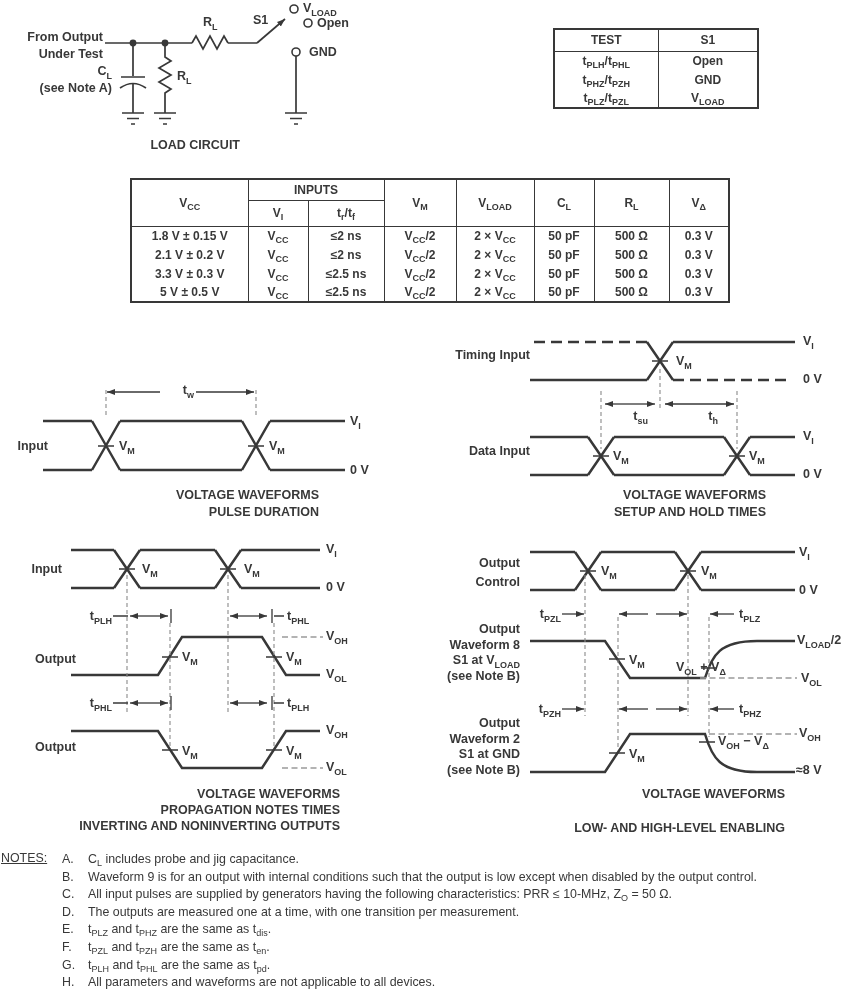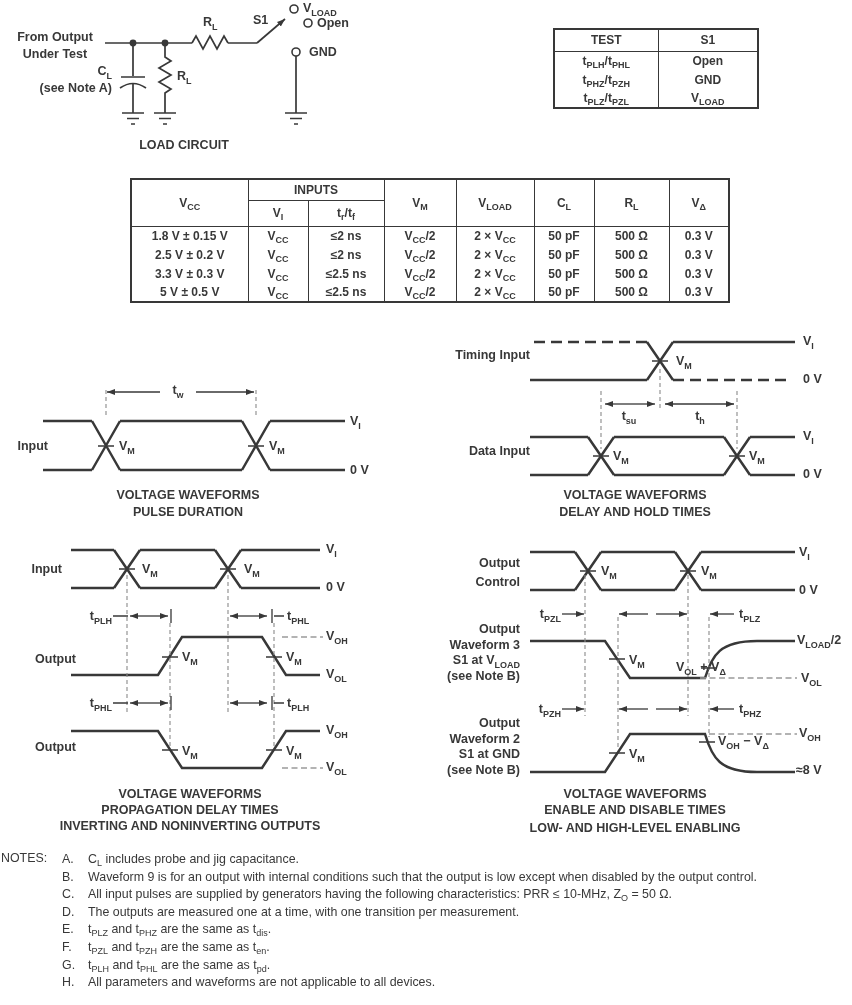--- a/index.html
+++ b/index.html
@@ -1,32 +1,32 @@
 <!DOCTYPE html>
 <html><head>
 <meta charset="utf-8">
 <style>
   html,body{margin:0;padding:0;background:#fff;}
   #canvas{position:relative;width:852px;height:1005px;background:#fff;
           font-family:"Liberation Sans",sans-serif;overflow:hidden;color:#383838;}
   #linework{position:absolute;left:0;top:0;}
   .lbl{position:absolute;font-weight:bold;font-size:12.5px;line-height:15px;
        color:#383838;white-space:nowrap;}
-  .lbl.c{text-align:center;}
+  .lbl.c{text-align:right;}
   .lbl.r{text-align:right;}
   .lbl sub,.tbl sub,.notes sub,.notes-title sub{font-size:9px;line-height:0;}
   
   .tbl{position:absolute;border-collapse:collapse;table-layout:fixed;
        border:2px solid #383838;font-family:"Liberation Sans",sans-serif;
        font-size:12px;font-weight:bold;color:#383838;text-align:center;}
   .tbl th,.tbl td{border-left:1.3px solid #383838;border-right:1.3px solid #383838;
        padding:0;font-weight:bold;vertical-align:middle;}
   .tbl .hsep{border-bottom:1.3px solid #383838;margin-top:44px;}
   
-  .notes-title{position:absolute;left:1px;top:851px;font-size:12.4px;color:#383838;}
+  .notes-title{position:absolute;left:1px;top:851px;font-size:12.4px;color:#383838;text-decoration:underline;}
   .notes{position:absolute;left:62px;top:851px;width:788px;font-size:12.4px;
          line-height:17.6px;color:#383838;}
   .note-row{display:flex;}
   .note-letter{width:26px;flex:none;}
   .note-text{flex:1;}
 </style>
 </head>
 <body>
 
 <div id="canvas">
@@ -205,21 +205,21 @@
       <td>1.8 V ± 0.15 V</td>
       <td>V<sub>CC</sub></td>
       <td>≤2 ns</td>
       <td>V<sub>CC</sub>/2</td>
       <td>2 × V<sub>CC</sub></td>
       <td>50 pF</td>
       <td>500 Ω</td>
       <td>0.3 V</td>
     </tr>
     <tr style="height:19px">
-      <td>2.5 V ± 0.2 V</td>
+      <td>2.1 V ± 0.2 V</td>
       <td>V<sub>CC</sub></td>
       <td>≤2 ns</td>
       <td>V<sub>CC</sub>/2</td>
       <td>2 × V<sub>CC</sub></td>
       <td>50 pF</td>
       <td>500 Ω</td>
       <td>0.3 V</td>
     </tr>
     <tr style="height:19px">
       <td>3.3 V ± 0.3 V</td>
@@ -258,21 +258,21 @@
   <div class="lbl c" style="left:610px;top:409px;width:38px">t<sub>su</sub></div>
   <div class="lbl c" style="left:682px;top:409px;width:36px">t<sub>h</sub></div>
   <div class="lbl" style="left:676px;top:354px">V<sub>M</sub></div>
   <div class="lbl" style="left:613px;top:449px">V<sub>M</sub></div>
   <div class="lbl" style="left:749px;top:449px">V<sub>M</sub></div>
   <div class="lbl" style="left:803px;top:334px">V<sub>I</sub></div>
   <div class="lbl" style="left:803px;top:372px">0 V</div>
   <div class="lbl" style="left:803px;top:429px">V<sub>I</sub></div>
   <div class="lbl" style="left:803px;top:467px">0 V</div>
   <div class="lbl c" style="left:504px;top:488px;width:262px">VOLTAGE WAVEFORMS</div>
-  <div class="lbl c" style="left:504px;top:505px;width:262px">DELAY AND HOLD TIMES</div>
+  <div class="lbl c" style="left:504px;top:505px;width:262px">SETUP AND HOLD TIMES</div>
 
   <div class="lbl r" style="left:0px;top:562px;width:62px">Input</div>
   <div class="lbl r" style="left:0px;top:652px;width:76px">Output</div>
   <div class="lbl r" style="left:0px;top:740px;width:76px">Output</div>
   <div class="lbl r" style="left:67px;top:609px;width:45px">t<sub>PLH</sub></div>
   <div class="lbl" style="left:287px;top:609px">t<sub>PHL</sub></div>
   <div class="lbl r" style="left:67px;top:696px;width:45px">t<sub>PHL</sub></div>
   <div class="lbl" style="left:287px;top:696px">t<sub>PLH</sub></div>
   <div class="lbl" style="left:142px;top:562px">V<sub>M</sub></div>
   <div class="lbl" style="left:244px;top:562px">V<sub>M</sub></div>
@@ -280,27 +280,27 @@
   <div class="lbl" style="left:286px;top:650px">V<sub>M</sub></div>
   <div class="lbl" style="left:182px;top:744px">V<sub>M</sub></div>
   <div class="lbl" style="left:286px;top:744px">V<sub>M</sub></div>
   <div class="lbl" style="left:326px;top:542px">V<sub>I</sub></div>
   <div class="lbl" style="left:326px;top:580px">0 V</div>
   <div class="lbl" style="left:326px;top:629px">V<sub>OH</sub></div>
   <div class="lbl" style="left:326px;top:667px">V<sub>OL</sub></div>
   <div class="lbl" style="left:326px;top:723px">V<sub>OH</sub></div>
   <div class="lbl" style="left:326px;top:760px">V<sub>OL</sub></div>
   <div class="lbl c" style="left:40px;top:787px;width:300px">VOLTAGE WAVEFORMS</div>
-  <div class="lbl c" style="left:40px;top:803px;width:300px">PROPAGATION DELAY TIMES</div>
+  <div class="lbl c" style="left:40px;top:803px;width:300px">PROPAGATION NOTES TIMES</div>
   <div class="lbl c" style="left:40px;top:819px;width:300px">INVERTING AND NONINVERTING OUTPUTS</div>
 
   <div class="lbl r" style="left:420px;top:556px;width:100px">Output</div>
   <div class="lbl r" style="left:420px;top:575px;width:100px">Control</div>
   <div class="lbl r" style="left:398px;top:622px;width:122px">Output</div>
-  <div class="lbl r" style="left:398px;top:638px;width:122px">Waveform 3</div>
+  <div class="lbl r" style="left:398px;top:638px;width:122px">Waveform 8</div>
   <div class="lbl r" style="left:398px;top:653px;width:122px">S1 at V<sub>LOAD</sub></div>
   <div class="lbl r" style="left:398px;top:669px;width:122px">(see Note B)</div>
   <div class="lbl r" style="left:398px;top:716px;width:122px">Output</div>
   <div class="lbl r" style="left:398px;top:732px;width:122px">Waveform 2</div>
   <div class="lbl r" style="left:398px;top:747px;width:122px">S1 at GND</div>
   <div class="lbl r" style="left:398px;top:763px;width:122px">(see Note B)</div>
   <div class="lbl r" style="left:525px;top:607px;width:36px">t<sub>PZL</sub></div>
   <div class="lbl" style="left:739px;top:607px">t<sub>PLZ</sub></div>
   <div class="lbl r" style="left:525px;top:702px;width:36px">t<sub>PZH</sub></div>
   <div class="lbl" style="left:739px;top:702px">t<sub>PHZ</sub></div>
@@ -310,21 +310,20 @@
   <div class="lbl" style="left:629px;top:747px">V<sub>M</sub></div>
   <div class="lbl" style="left:676px;top:660px">V<sub>OL</sub> + V<sub>Δ</sub></div>
   <div class="lbl" style="left:718px;top:734px">V<sub>OH</sub> − V<sub>Δ</sub></div>
   <div class="lbl" style="left:799px;top:545px">V<sub>I</sub></div>
   <div class="lbl" style="left:799px;top:583px">0 V</div>
   <div class="lbl" style="left:797px;top:633px">V<sub>LOAD</sub>/2</div>
   <div class="lbl" style="left:801px;top:671px">V<sub>OL</sub></div>
   <div class="lbl" style="left:799px;top:726px">V<sub>OH</sub></div>
   <div class="lbl" style="left:796px;top:763px">≈8 V</div>
   <div class="lbl c" style="left:485px;top:787px;width:300px">VOLTAGE WAVEFORMS</div>
-  <div class="lbl c" style="left:485px;top:803px;width:300px">ENABLE AND DISABLE TIMES</div>
   <div class="lbl c" style="left:485px;top:821px;width:300px">LOW- AND HIGH-LEVEL ENABLING</div>
 
   <div class="notes-title">NOTES:</div>
   <div class="notes">
     <div class="note-row">
       <div class="note-letter">A.</div>
       <div class="note-text">C<sub>L</sub> includes probe and jig capacitance.</div>
     </div>
     <div class="note-row">
       <div class="note-letter">B.</div>

